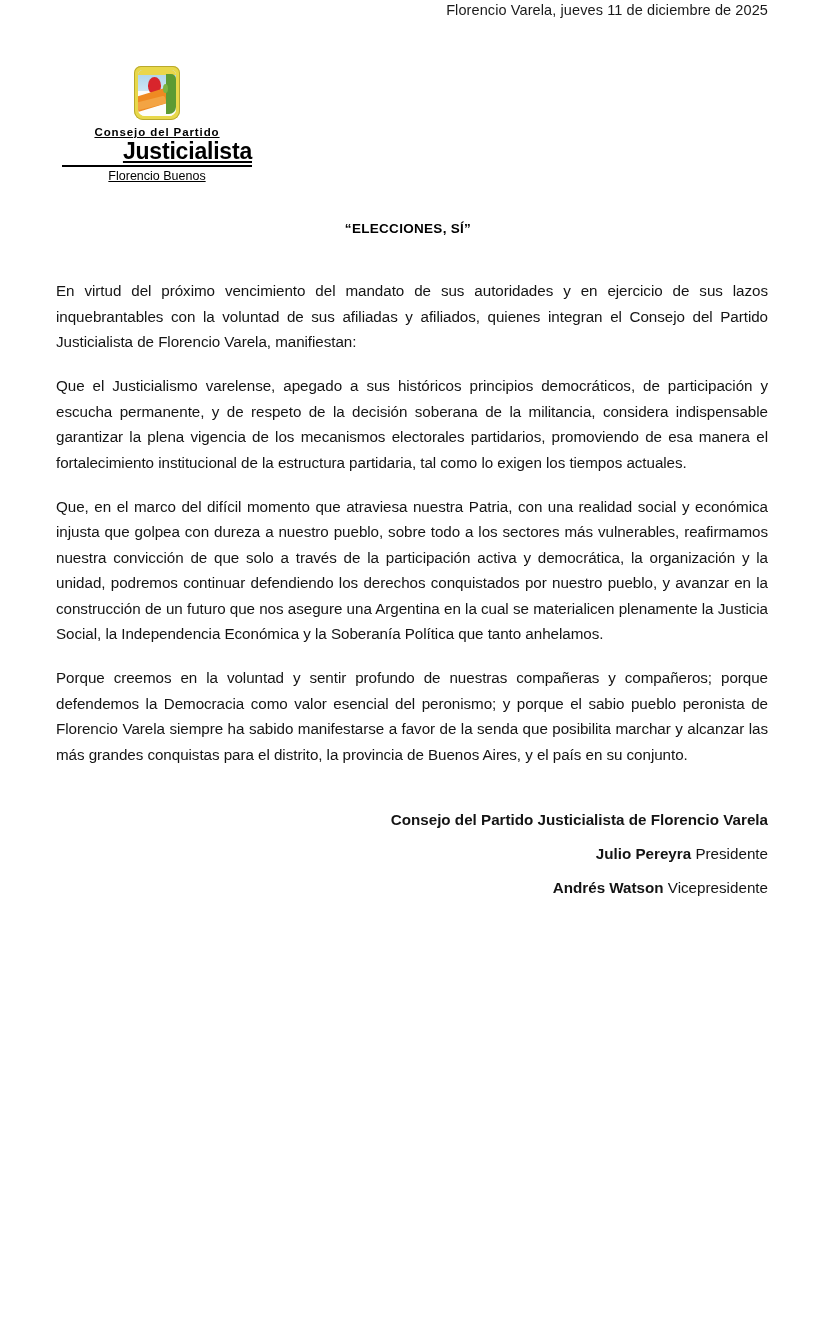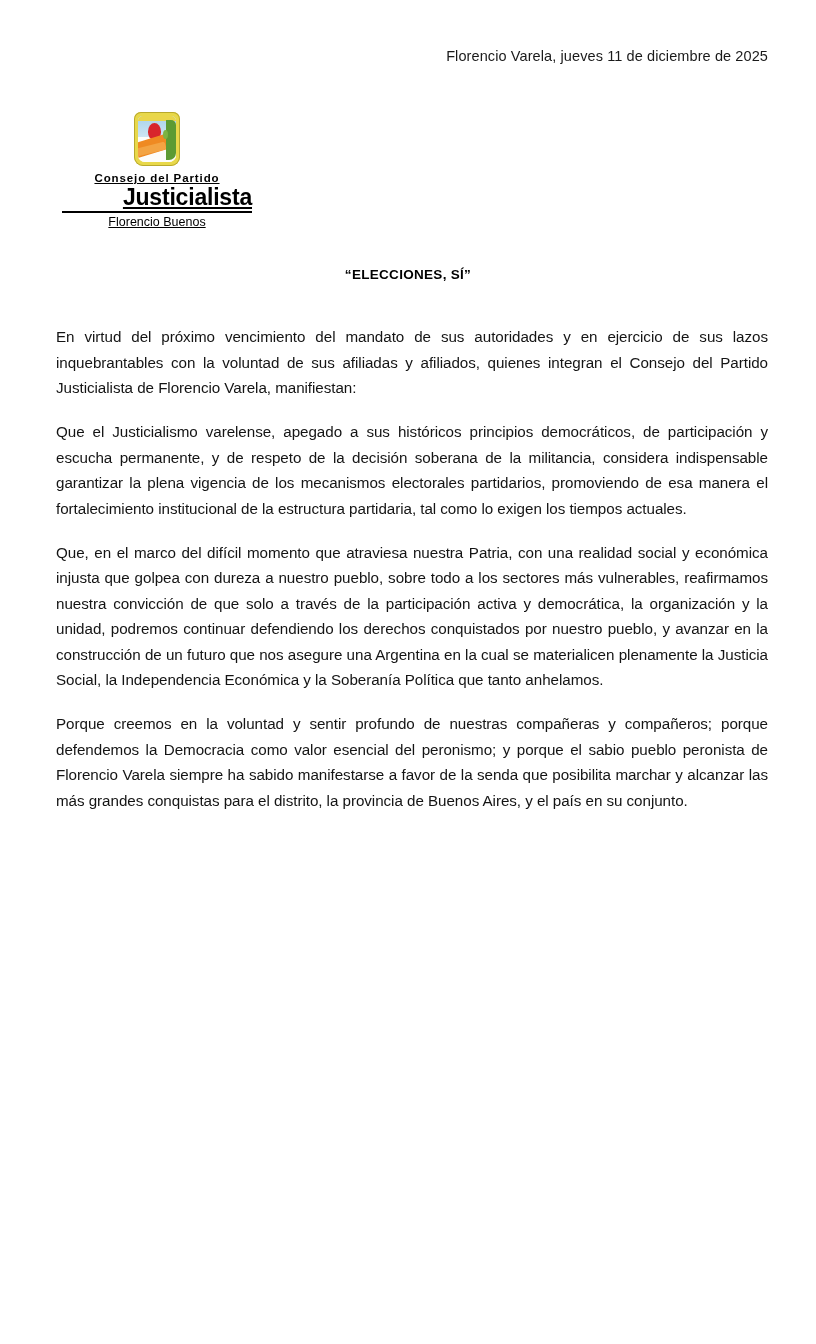--- a/index.html
+++ b/index.html
@@ -23,21 +23,20 @@
     box-sizing: border-box;
     padding: 0 48px;
     background: #ffffff;
   }
 
   
   .date-line {
     text-align: right;
     font-size: 14.5px;
     line-height: 1.4;
-    padding-top: 46px;
     letter-spacing: 0.1px;
     color: #1a1a1a;
   }
 
   
   .logo-block {
     margin-top: 46px;
     margin-left: 14px;
     width: 190px;
     text-decoration: underline;
@@ -208,14 +207,19 @@
 
   <div class="doc-title">“ELECCIONES, SÍ”</div>
 
   <div class="body-copy">
     <p class="para">En virtud del próximo vencimiento del mandato de sus autoridades y en ejercicio de sus lazos inquebrantables con la voluntad de sus afiliadas y afiliados, quienes integran el Consejo del Partido Justicialista de Florencio Varela, manifiestan:</p>
     <p class="para">Que el Justicialismo varelense, apegado a sus históricos principios democráticos, de participación y escucha permanente, y de respeto de la decisión soberana de la militancia, considera indispensable garantizar la plena vigencia de los mecanismos electorales partidarios, promoviendo de esa manera el fortalecimiento institucional de la estructura partidaria, tal como lo exigen los tiempos actuales.</p>
     <p class="para">Que, en el marco del difícil momento que atraviesa nuestra Patria, con una realidad social y económica injusta que golpea con dureza a nuestro pueblo, sobre todo a los sectores más vulnerables, reafirmamos nuestra convicción de que solo a través de la participación activa y democrática, la organización y la unidad, podremos continuar defendiendo los derechos conquistados por nuestro pueblo, y avanzar en la construcción de un futuro que nos asegure una Argentina en la cual se materialicen plenamente la Justicia Social, la Independencia Económica y la Soberanía Política que tanto anhelamos.</p>
     <p class="para">Porque creemos en la voluntad y sentir profundo de nuestras compañeras y compañeros; porque defendemos la Democracia como valor esencial del peronismo; y porque el sabio pueblo peronista de Florencio Varela siempre ha sabido manifestarse a favor de la senda que posibilita marchar y alcanzar las más grandes conquistas para el distrito, la provincia de Buenos Aires, y el país en su conjunto.</p>
   </div>
 
+  <div class="signature-block">
+    <div class="sig-line sig-org">Consejo del Partido Justicialista de Florencio Varela</div>
+    <div class="sig-line"><span class="name">Julio Pereyra</span><span> Presidente</span></div>
+    <div class="sig-line"><span class="name">Andrés Watson</span><span> Vicepresidente</span></div>
+  </div>
 
 </div>
 
 </body></html>

